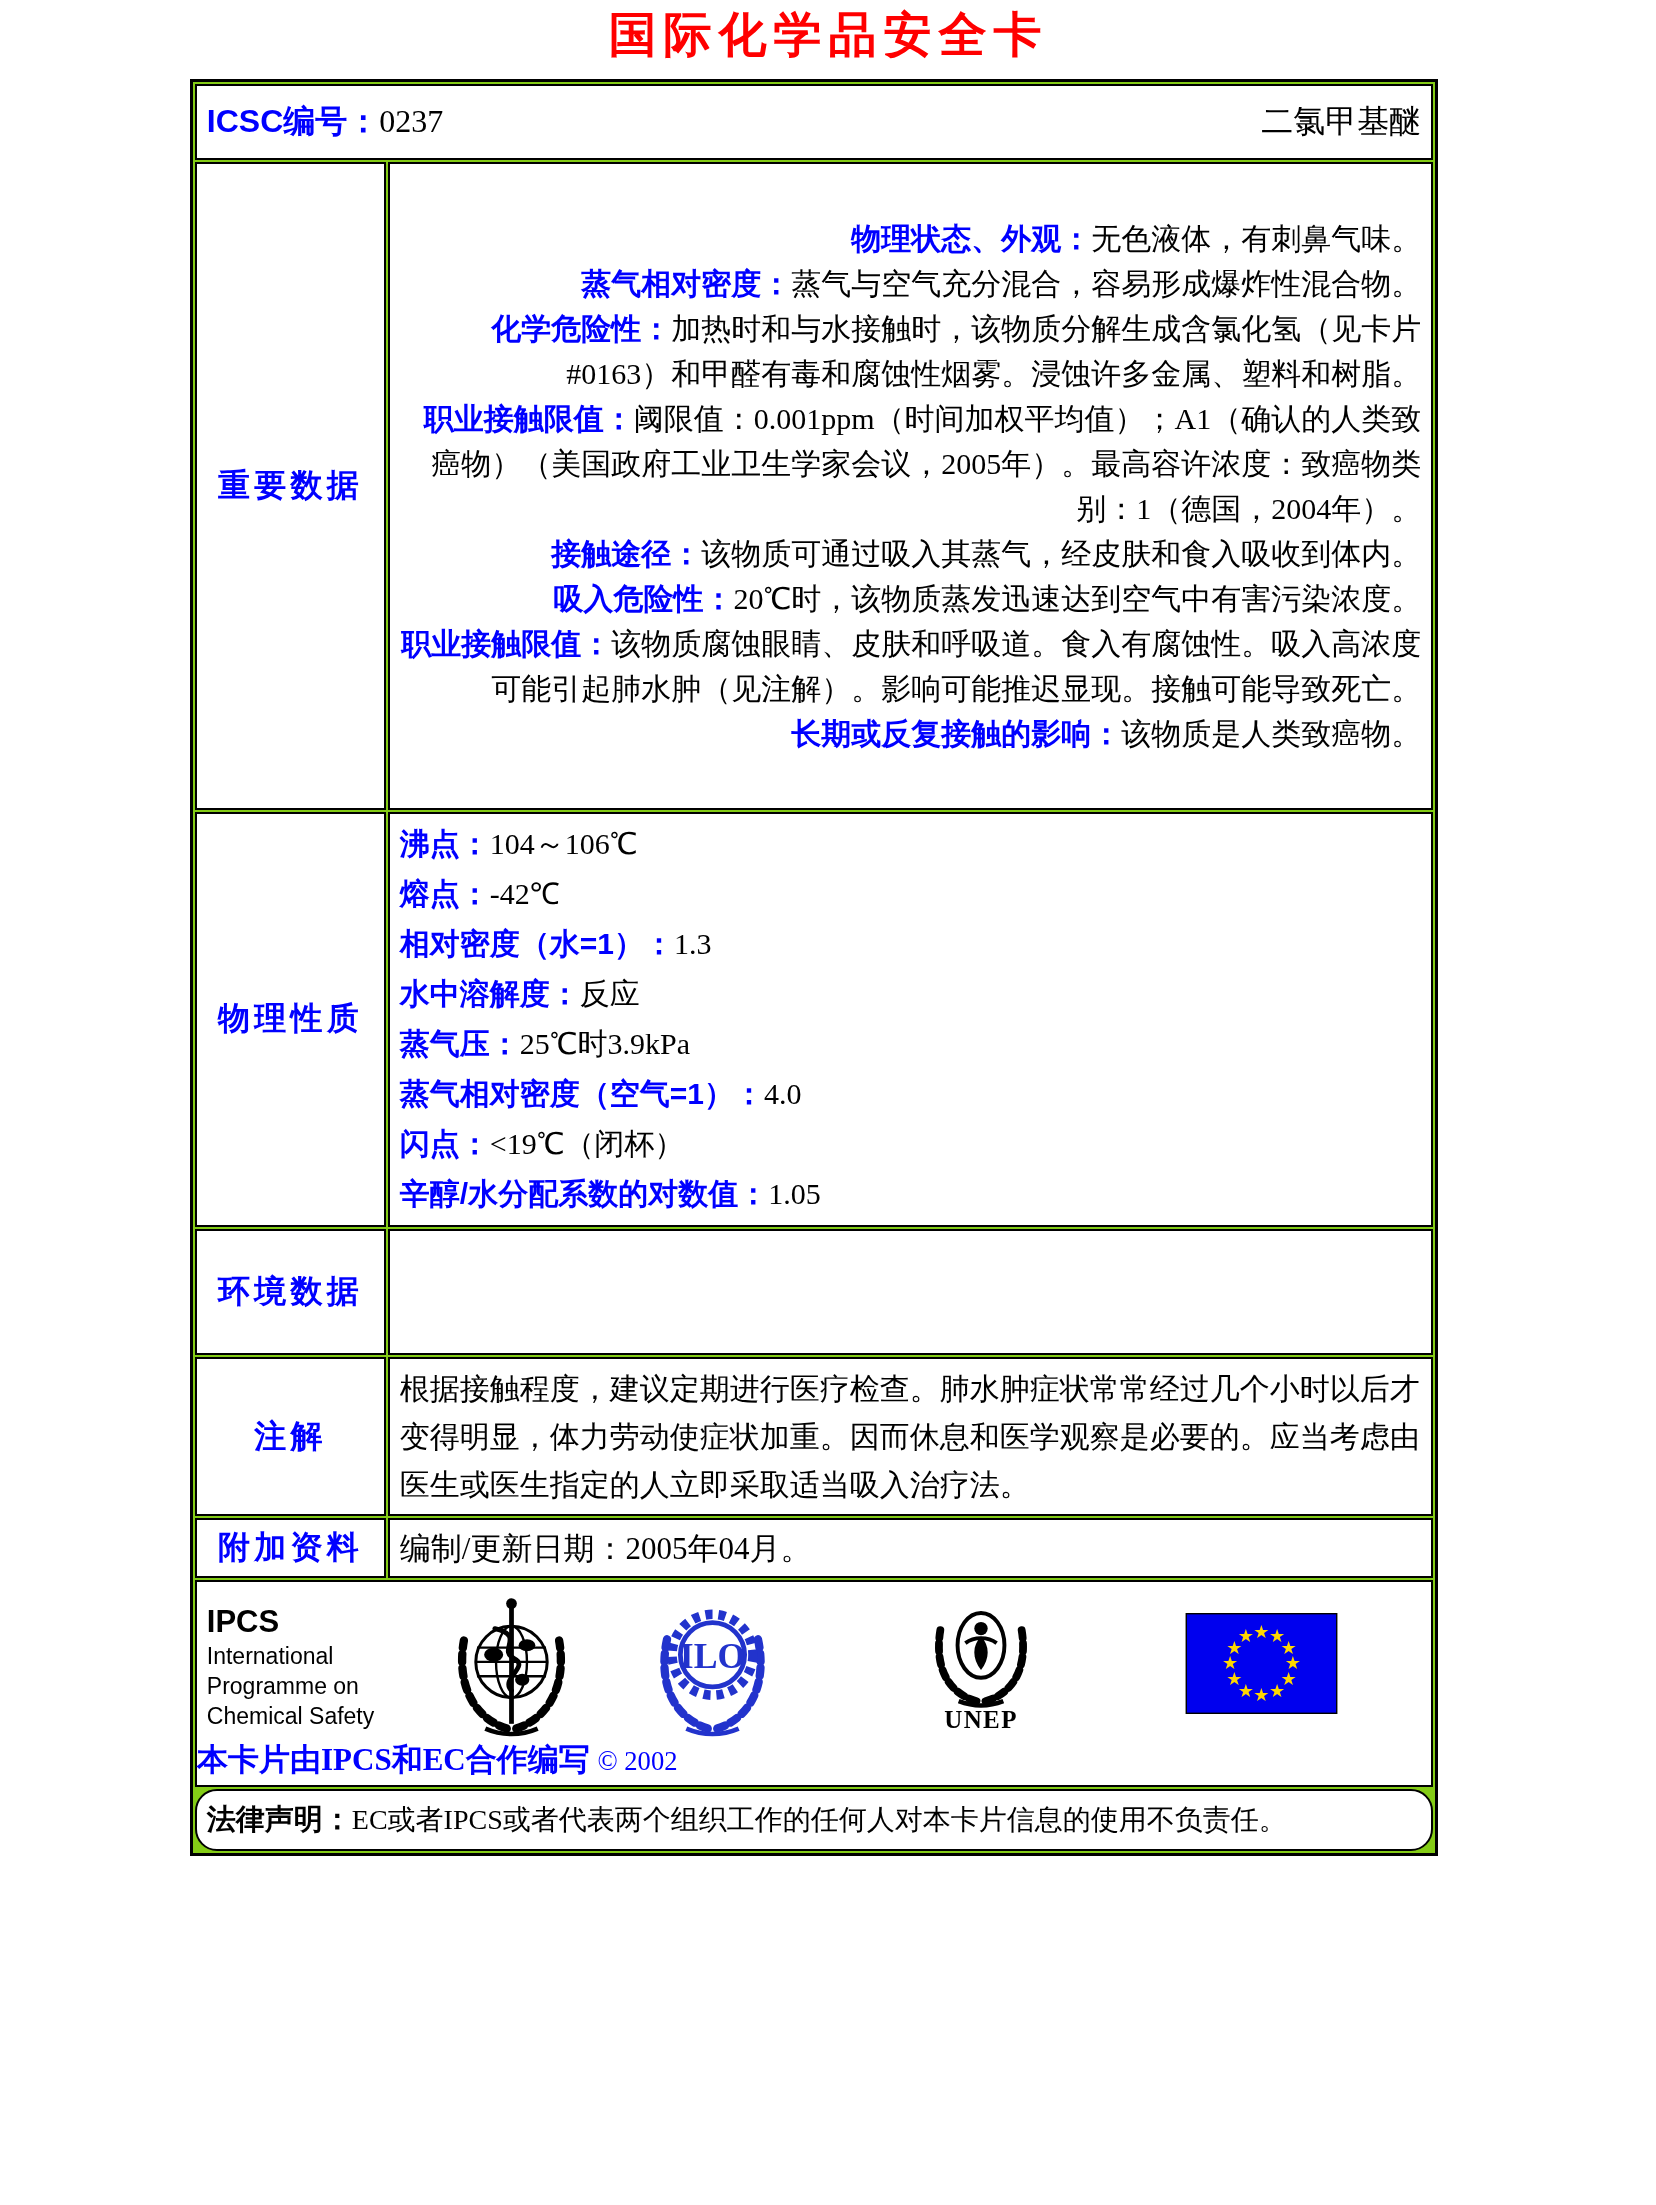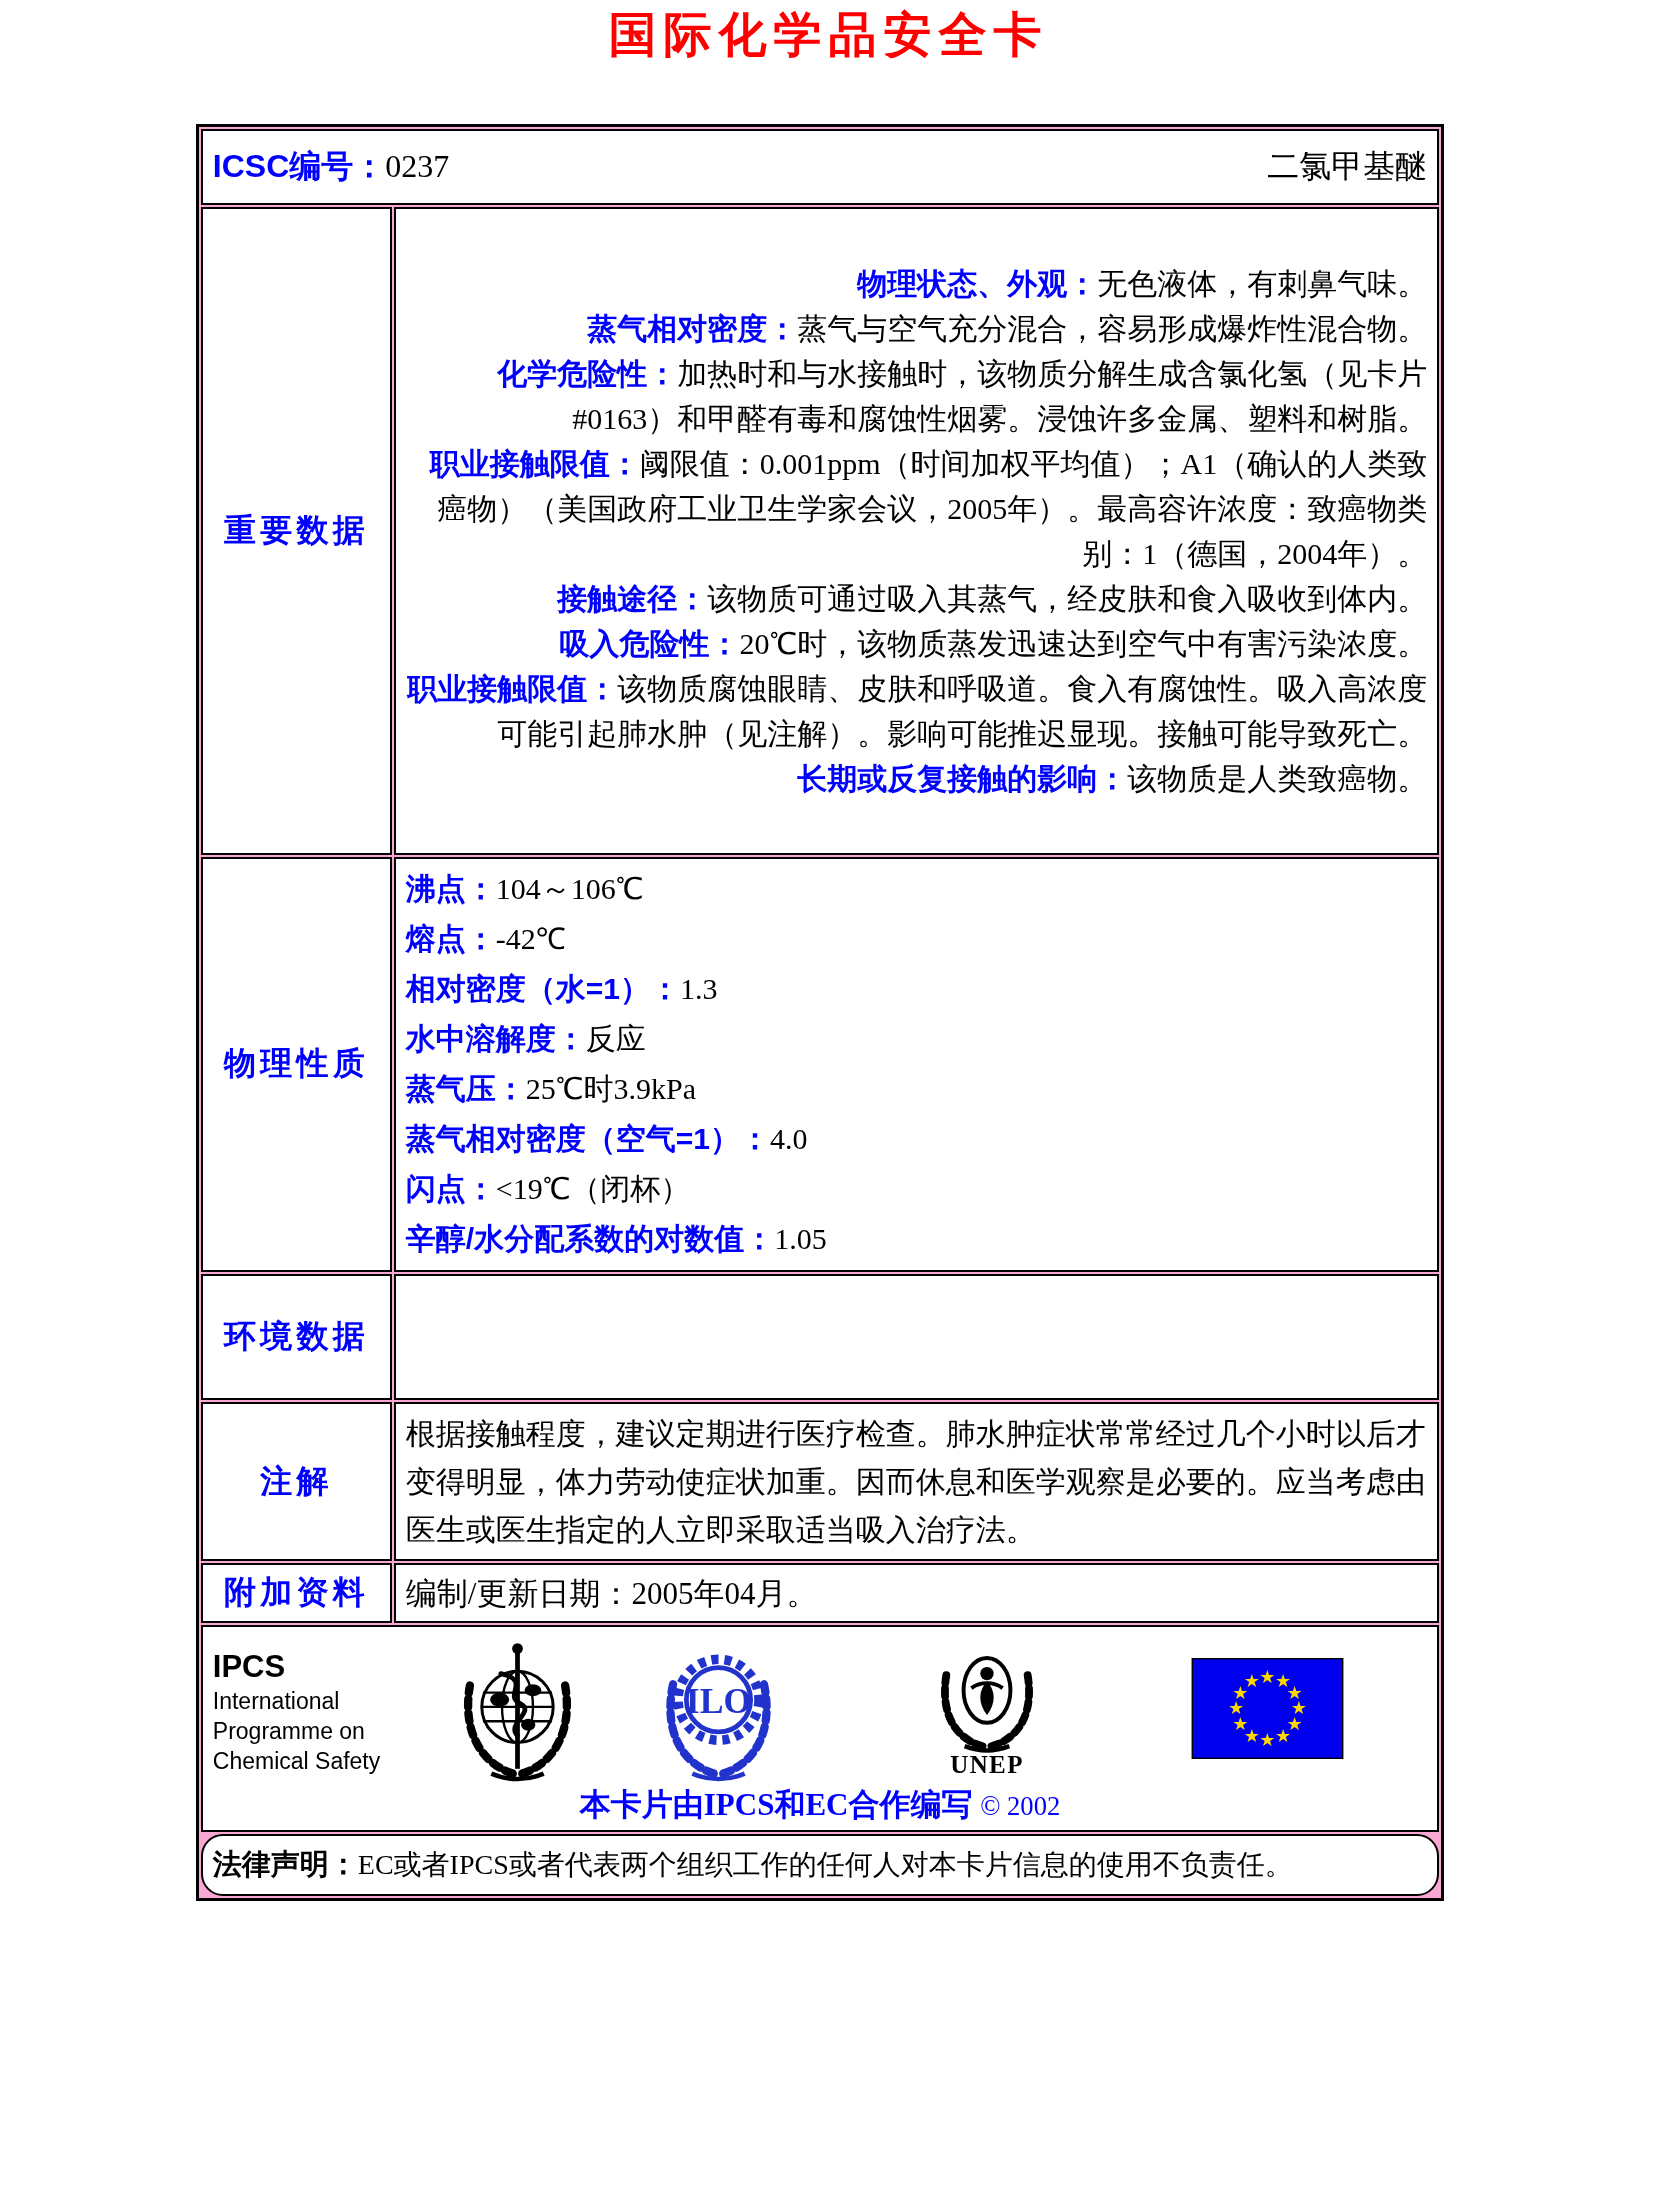--- a/index.html
+++ b/index.html
@@ -10,26 +10,25 @@
     color:#000;
   }
   .page-title {
     position:absolute; left:0; top:2.8px; width:100%;
     text-align:center;
     color:#ff0000;
     font-size:48px; font-weight:bold; letter-spacing:7px;
     font-family:"Liberation Serif", serif;
   }
   table.card {
-    position:absolute; left:196px; top:79px;
+    position:absolute; left:190px; top:79px;
     width:1248px;
     border:3.5px solid #000;
     border-collapse:separate; border-spacing:2.1px;
-    background:#f9a8d4;
-    margin-top:45px;
+    background:#84cc16;
   }
   td { border:2.1px solid #000; vertical-align:middle; padding:4px; background:#fff; }
   td.header-cell {
     height:64px; padding:4.2px 9.8px;
     font-size:32px;
   }
   .hdr-left { float:left; }
   .hdr-right { float:right; }
   .blue-label {
     color:#0000ff; font-weight:bold;
@@ -59,21 +58,21 @@
   }
   .ipcs-title { font-size:31px; font-weight:bold; line-height:38px; }
   .ipcs-sub { font-size:23px; line-height:30px; }
   .who-logo  { position:absolute; left:255px; top:9.8px; }
   .ilo-logo  { position:absolute; left:456px; top:9.8px; }
   .unep-block{ position:absolute; left:728px; top:11.2px; text-align:center; }
   .unep-text { font-size:25px; font-weight:bold; letter-spacing:1.4px; margin-top:-4.2px; font-family:"Liberation Serif",serif; }
   .eu-flag   { position:absolute; left:988px; top:31px; }
   .credit-line {
     position:absolute; left:0; bottom:4.2px; width:100%;
-    text-align:center; color:#0000ff;
+    text-align:left; color:#0000ff;
     font-size:31px; font-weight:bold;
   }
   .credit-year { font-weight:normal; font-size:26.6px; }
   td.legal-cell { height:49px; padding:4.2px 9.8px; font-size:28px;border-radius:22px; }
   .legal-label {
     font-weight:bold; font-family:"Liberation Sans", sans-serif;
     font-size:29px;
   }
 </style>
 </head>

